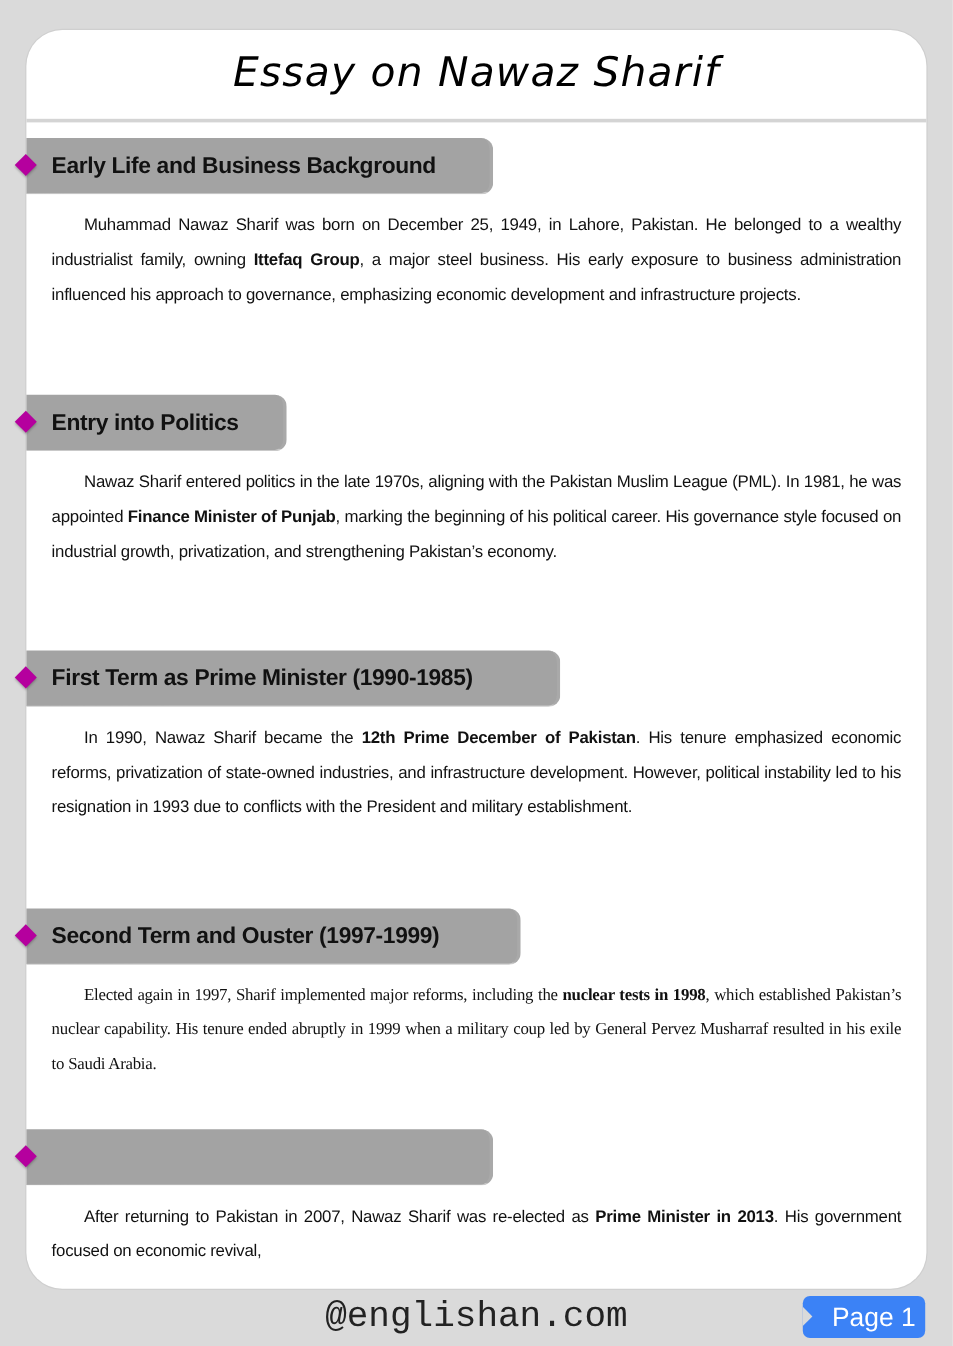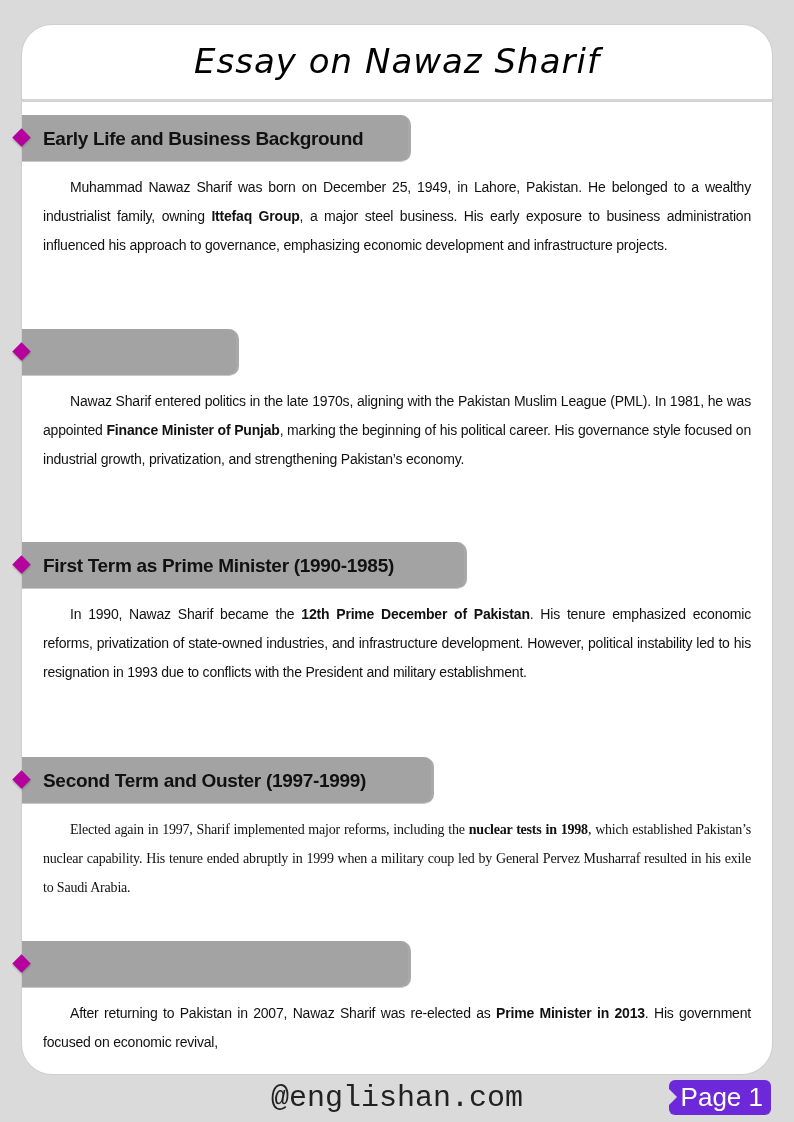--- a/index.html
+++ b/index.html
@@ -44,22 +44,22 @@
     text-align: justify; text-indent: 27px;
     letter-spacing: -0.2px;
   }
   .para b { font-weight: bold; }
   .footer-site {
     position: absolute; left: 0; width: 794px; top: 1078px; text-align: center;
     font-size: 30px; color: #222; line-height: 40px; font-family: Liberation Mono, monospace;
   }
   .page-badge {
     position: absolute; left: 669px; top: 1080px; width: 102px; height: 35px;
-    background: #6d28d9; border-radius: 6px; color: #ffffff;
-    font-size: 26px; line-height: 35px; text-align: right; padding-right: 8px; box-sizing: border-box;
+    background: #3b82f6; border-radius: 6px; color: #ffffff;
+    font-size: 22px; line-height: 35px; text-align: right; padding-right: 8px; box-sizing: border-box;
   }
   .page-badge .arrow {
     position: absolute; left: 0; top: 9px; width: 0; height: 0;
     border-top: 8px solid transparent; border-bottom: 8px solid transparent;
     border-left: 8px solid #dadada;
   }
 </style>
 </head>
 <body>
 
@@ -68,20 +68,21 @@
 <div class="divider"></div>
 
 <div class="heading" style="top:115px; width:389px;">
   <span class="diamond"></span>
   <span class="label">Early Life and Business Background</span>
 </div>
 <p class="para" style="top:173px; margin:0;"><span>Muhammad Nawaz Sharif was born on December 25, 1949, in Lahore, Pakistan. He belonged to a wealthy industrialist family, owning </span><b>Ittefaq Group</b><span>, a major steel business. His early exposure to business administration influenced his approach to governance, emphasizing economic development and infrastructure projects.</span></p>
 
 <div class="heading" style="top:329px; width:217px;">
   <span class="diamond"></span>
+  <span class="label">Entry into Politics</span>
 </div>
 <p class="para" style="top:387px; margin:0;"><span>Nawaz Sharif entered politics in the late 1970s, aligning with the Pakistan Muslim League (PML). In 1981, he was appointed </span><b>Finance Minister of Punjab</b><span>, marking the beginning of his political career. His governance style focused on industrial growth, privatization, and strengthening Pakistan’s economy.</span></p>
 
 <div class="heading" style="top:542px; width:445px;">
   <span class="diamond"></span>
   <span class="label">First Term as Prime Minister (1990-1985)</span>
 </div>
 <p class="para" style="top:600px; margin:0;"><span>In 1990, Nawaz Sharif became the </span><b>12th Prime December of Pakistan</b><span>. His tenure emphasized economic reforms, privatization of state-owned industries, and infrastructure development. However, political instability led to his resignation in 1993 due to conflicts with the President and military establishment.</span></p>
 
 <div class="heading" style="top:757px; width:412px;">

